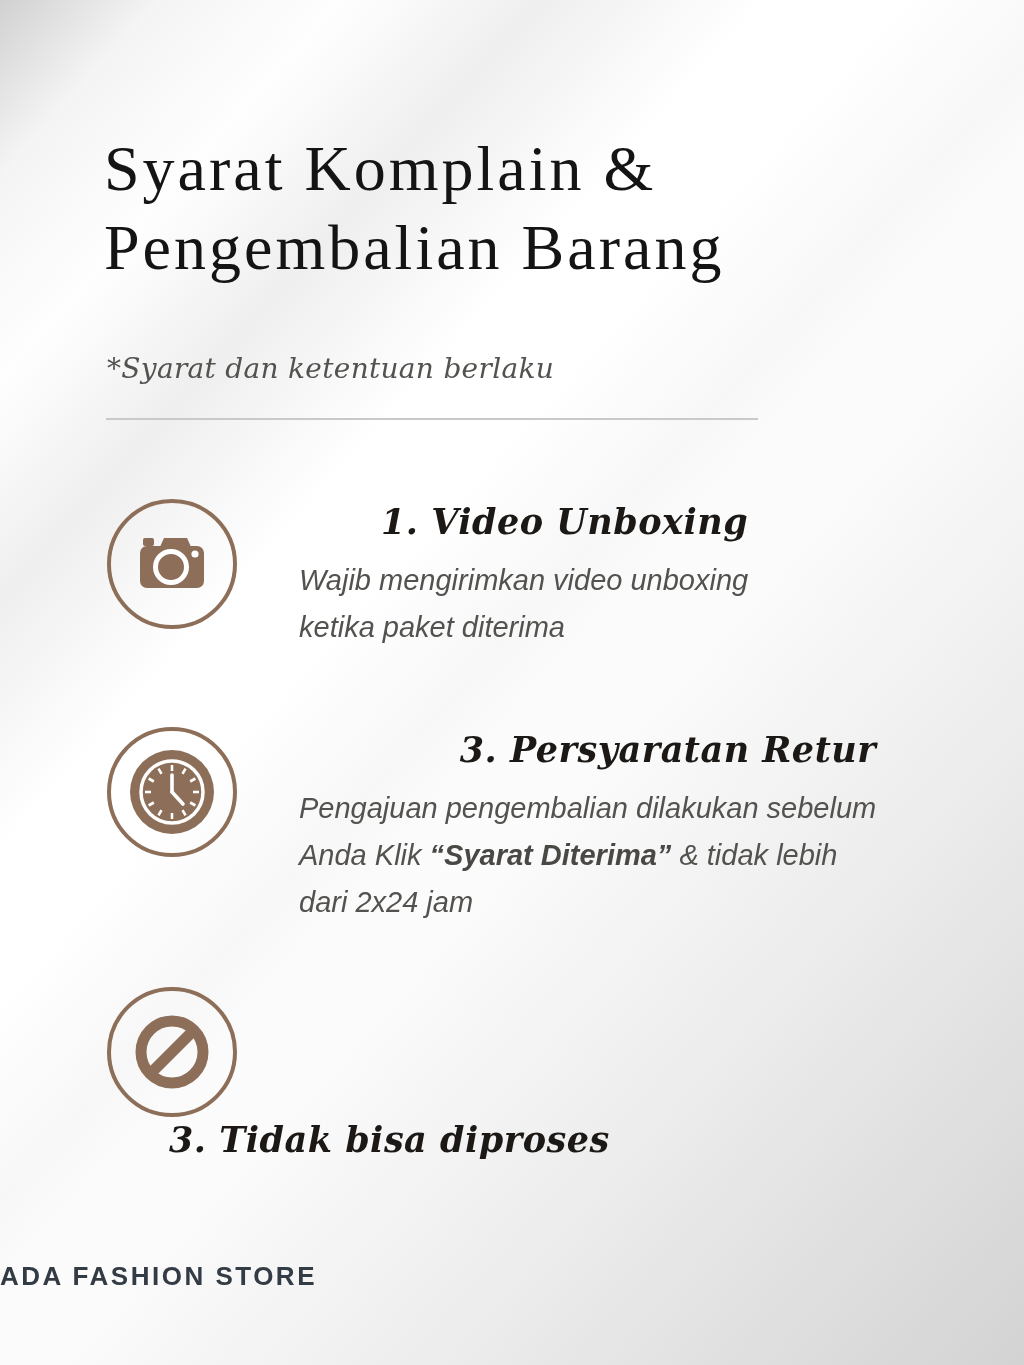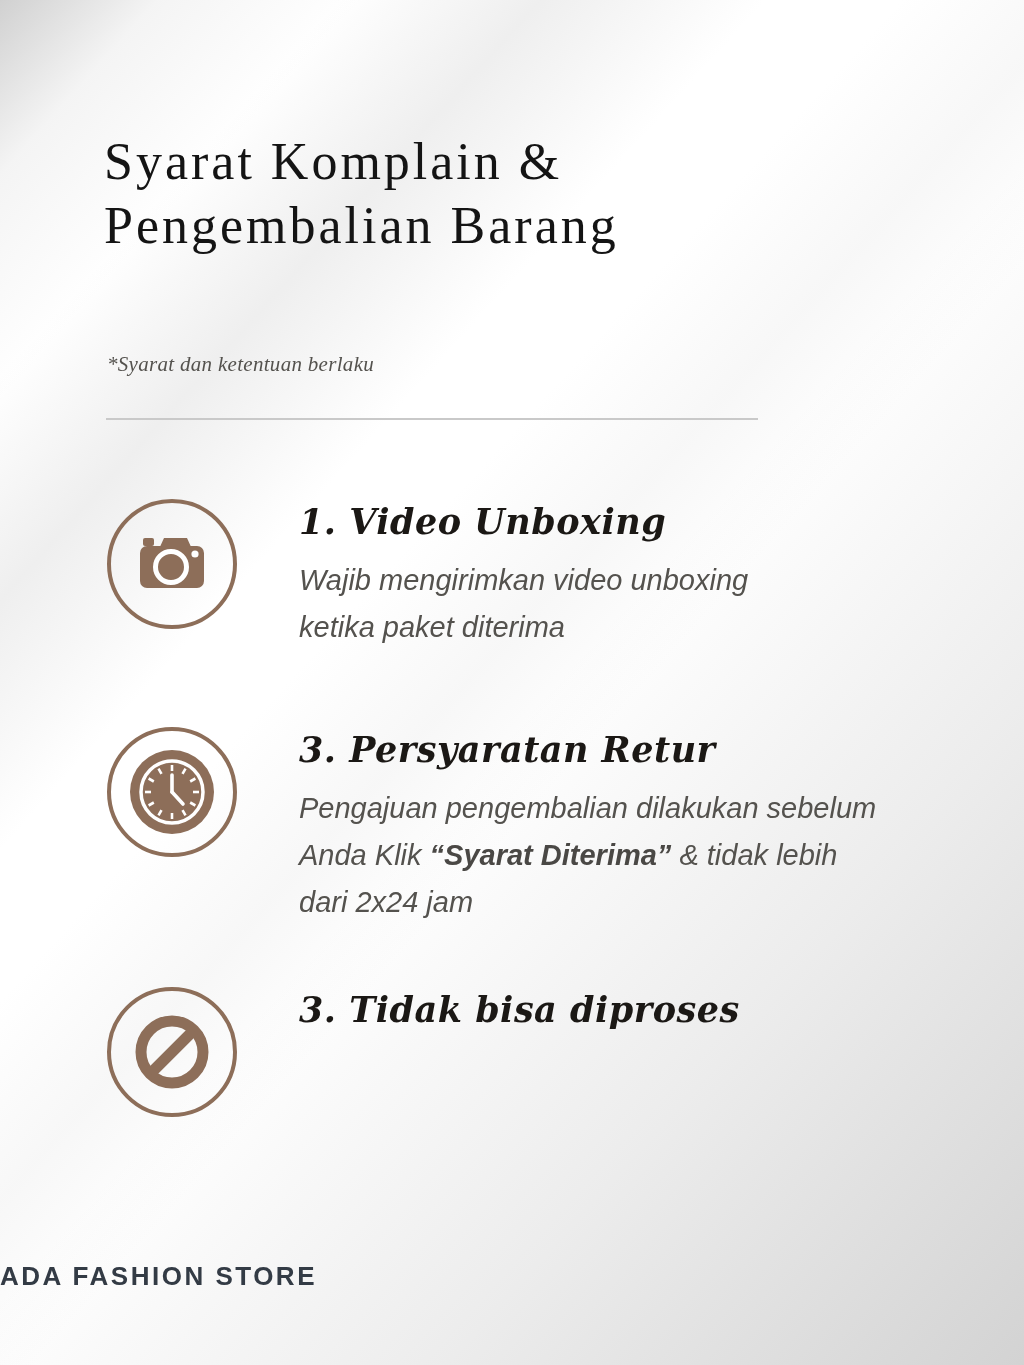--- a/index.html
+++ b/index.html
@@ -21,60 +21,60 @@
       linear-gradient(132deg, rgba(197,197,197,0.80) 0%, rgba(228,228,228,0.40) 7%, rgba(255,255,255,0) 16%),
       linear-gradient(132deg, rgba(255,255,255,0) 15%, rgba(219,219,219,0.45) 24%, rgba(255,255,255,0) 34%),
       linear-gradient(132deg, rgba(255,255,255,0) 40%, rgba(233,233,233,0.35) 48%, rgba(255,255,255,0) 56%),
       linear-gradient(132deg, rgba(255,255,255,0) 52%, rgba(221,221,221,0.55) 74%, rgba(206,206,206,0.90) 100%),
       #FFFFFF;
   }
   .title{
     position:absolute;left:104px;top:130px;
     font-family:"Liberation Serif", serif;
     font-weight:400;
-    font-size:52px;
+    font-size:64px;
     line-height:1.23;
     letter-spacing:3px;
     color:var(--title-text);
     white-space:pre-line;
   }
   .subtitle{
     position:absolute;left:107px;top:352px;
-    font-size:21px;font-style:italic;
+    font-size:28px;font-style:italic;
     color:var(--body-text);
     letter-spacing:0.3px;
-    font-family:Liberation Serif, serif;
   }
   .divider{
     position:absolute;left:106px;top:418px;
     width:652px;height:2px;
     background:var(--divider);
   }
   .item{
     position:absolute;left:107px;
     display:flex;align-items:flex-start;
   }
   .item-1{top:499px;}
   .item-2{top:727px;}
-  .item-3{top:987px;}
+  .item-3{top:987px;flex-direction:column;}
   .icon-circle{
     flex:0 0 auto;
     width:130px;height:130px;
     border:4px solid var(--accent-brown);
     border-radius:50%;
     display:flex;align-items:center;justify-content:center;
   }
   .item-text{margin-left:62px;padding-top:2px;}
   .item-heading{
     font-family:"DejaVu Serif", serif;
     font-style:italic;font-weight:700;
     font-size:35px;
     letter-spacing:0.5px;
     color:var(--heading-text);
     margin-bottom:15px;
+    text-align:right;
   }
   .item-body{
     font-family:Liberation Sans, sans-serif;
     font-style:italic;
     font-size:29px;
     line-height:47px;
     color:var(--body-text);
     white-space:pre-line;
   }
   .item-body .bold-seg{font-weight:700;color:#4A4845;}

